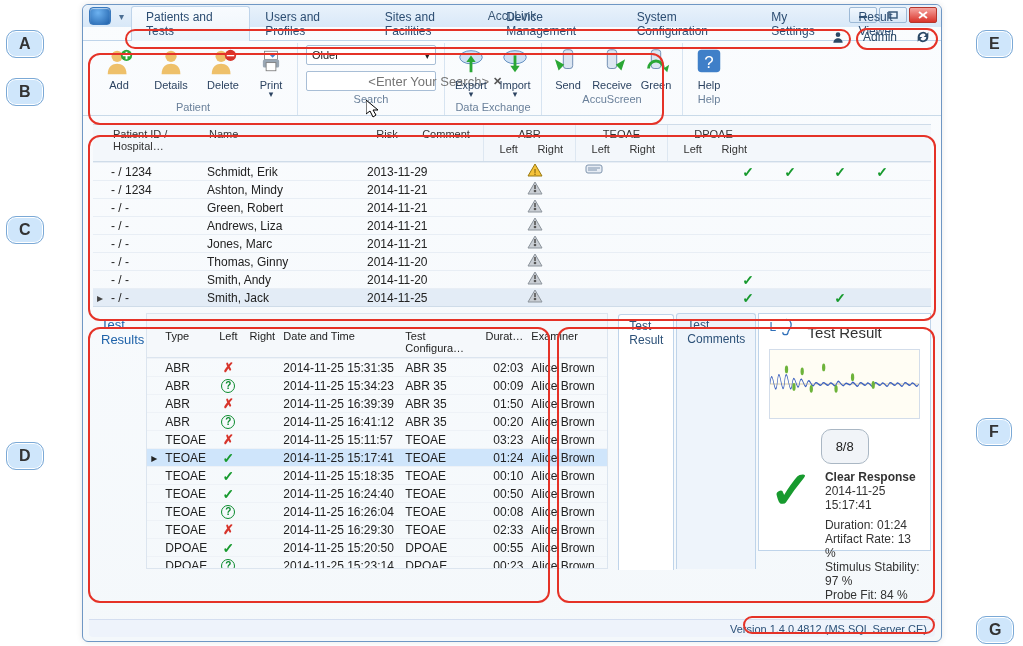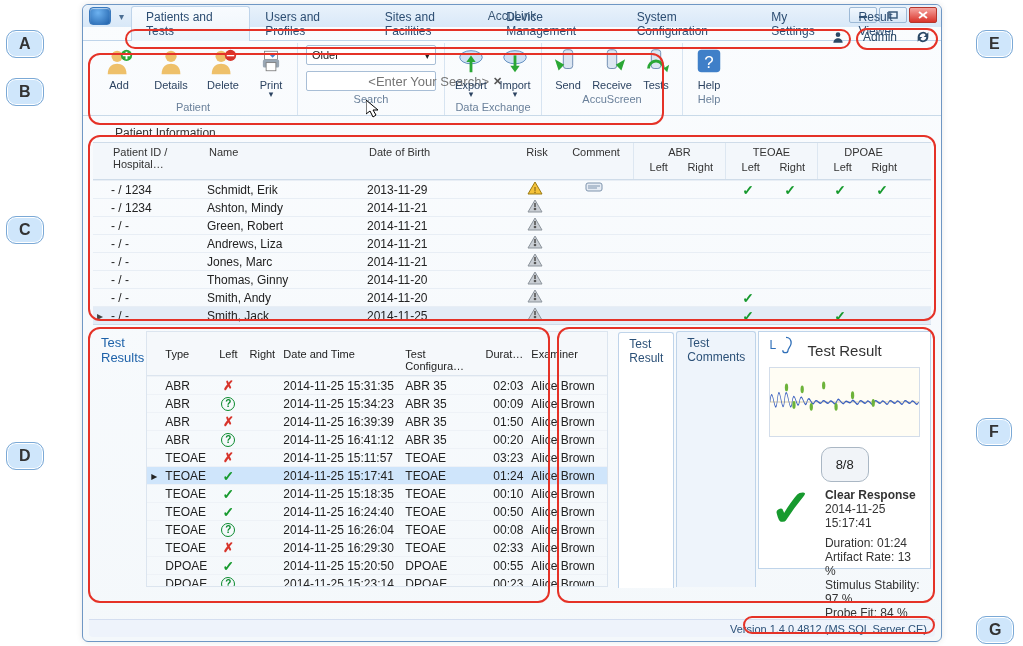--- a/index.html
+++ b/index.html
@@ -267,21 +267,21 @@
             <div class="lbl">Receive</div>
           </div>
           <div class="rb small">
             <div class="ic">
                 <svg viewBox="0 0 32 32" width="30" height="30">
                   <rect x="11" y="4" width="10" height="20" rx="3" fill="#dce6f2" stroke="#6c8ab0"></rect>
                   <path d="M8 24a8 8 0 0 1 16 0" fill="none" stroke="#2aa735" stroke-width="3"></path>
                   <polygon points="24,24 30,20 28,28" fill="#2aa735"></polygon>
                 </svg>
               </div>
-            <div class="lbl">Tests</div>
+            <div class="lbl">Green</div>
           </div>
         </div>
         <div class="group-label">AccuScreen</div>
       </div>
 
       <div class="group">
         <div class="btnrow">
           <div class="rb small">
             <div class="ic">
                 <svg viewBox="0 0 32 32" width="30" height="30">
@@ -290,26 +290,24 @@
                 </svg>
               </div>
             <div class="lbl">Help</div>
           </div>
         </div>
         <div class="group-label">Help</div>
       </div>
     </div>
 
     <div class="panel patient-panel">
-      <div class="pi-header">Patient Information</div>
       <div class="pi-subheaders">
         <div class="col cw-chev"></div>
         <div class="col cw-pid">Patient ID / Hospital…</div>
         <div class="col cw-name">Name</div>
-        <div class="col cw-dob">Date of Birth</div>
         <div class="col cw-risk">Risk</div>
         <div class="col cw-comment">Comment</div>
         <div class="col grp cw-abr">
           <div>ABR</div>
           <div class="lr">
               <div>Left</div>
               <div>Right</div>
             </div>
         </div>
         <div class="col grp cw-teoae">

